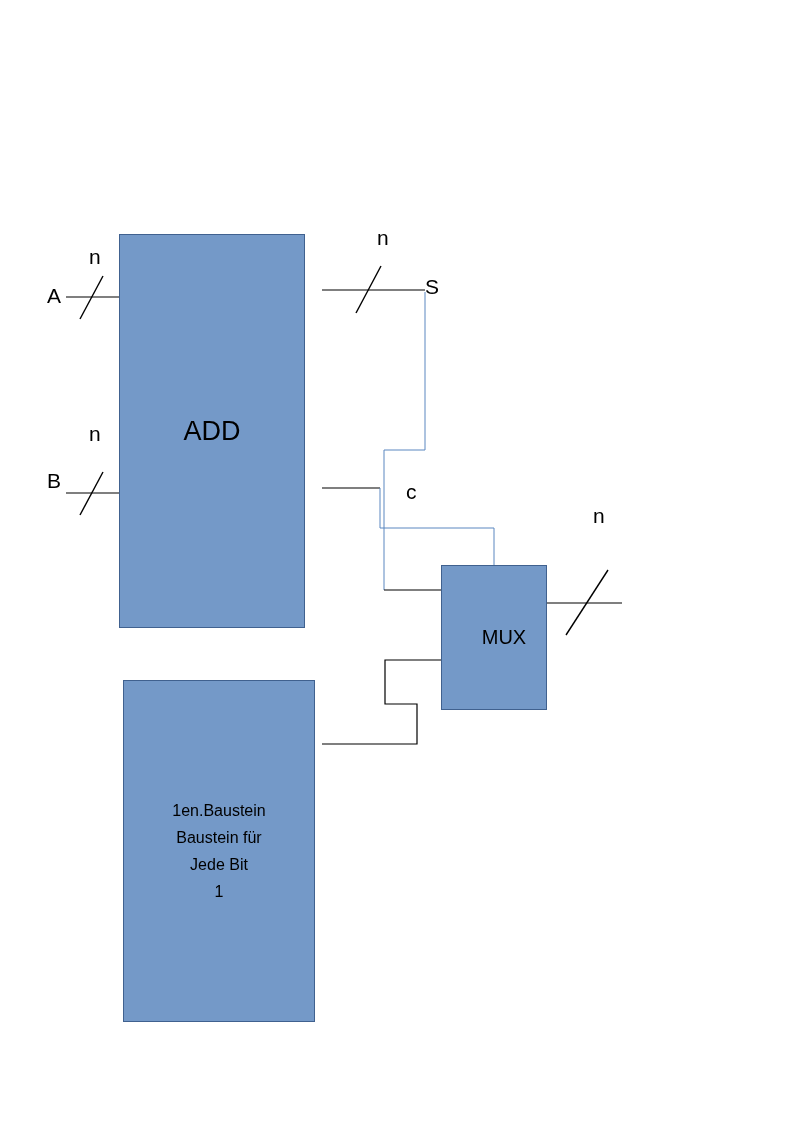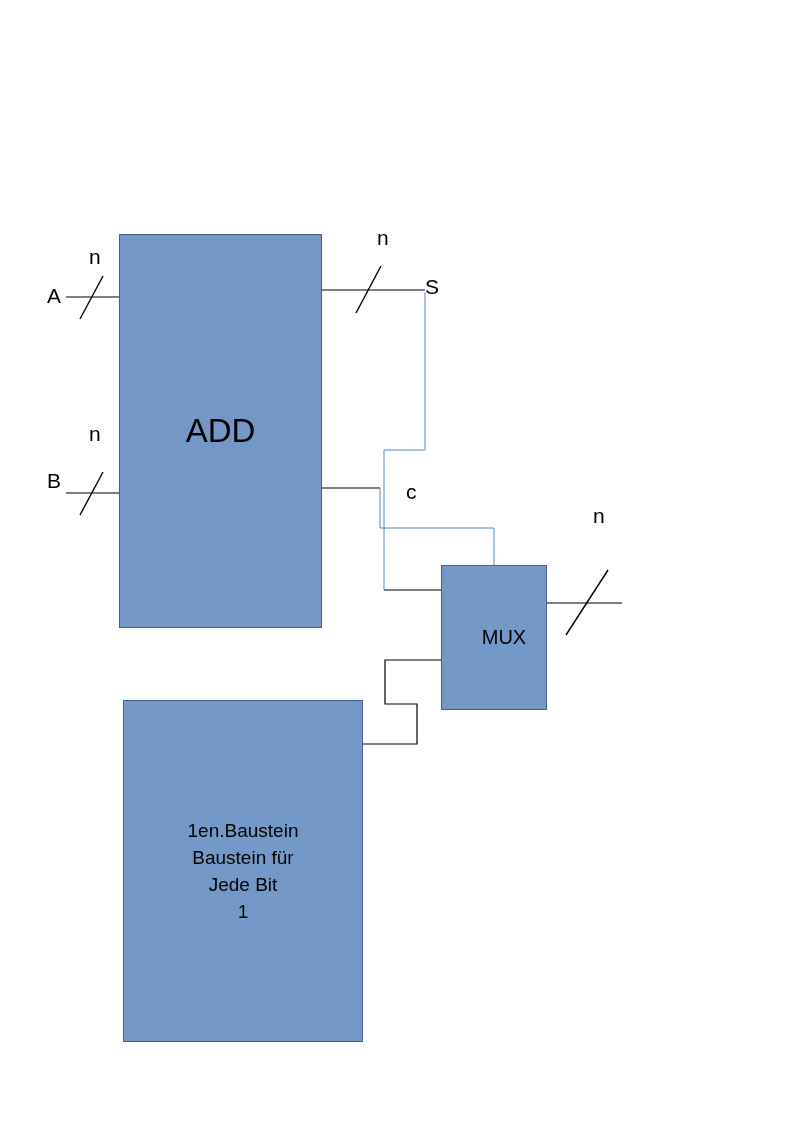--- a/index.html
+++ b/index.html
@@ -28,23 +28,23 @@
     position: absolute;
     background: var(--block-fill, #7499c8);
     border: 1px solid var(--block-border, #40618f);
     box-sizing: border-box;
     display: flex;
     align-items: center;
     justify-content: center;
     text-align: center;
     color: #000000;
   }
-  .block-add   { left: 119px; top: 234px; width: 203px; height: 394px; font-size: 33px; }
+  .block-add   { left: 119px; top: 234px; width: 186px; height: 394px; font-size: 27px; }
   .block-mux   { left: 441px; top: 565px; width: 106px; height: 145px; font-size: 20px; padding-left: 20px; }
-  .block-baustein { left: 123px; top: 680px; width: 240px; height: 342px; font-size: 19px; margin-top: 20px; }
+  .block-baustein { left: 123px; top: 680px; width: 192px; height: 342px; font-size: 16px; }
   .block-baustein .lines { line-height: 27px; }
   .lbl {
     position: absolute;
     color: #000000;
     font-size: 21px;
     white-space: nowrap;
   }
   .lbl-a     { left: 47px;  top: 284px; }
   .lbl-n-a   { left: 89px;  top: 245px; }
   .lbl-b     { left: 47px;  top: 469px; }

